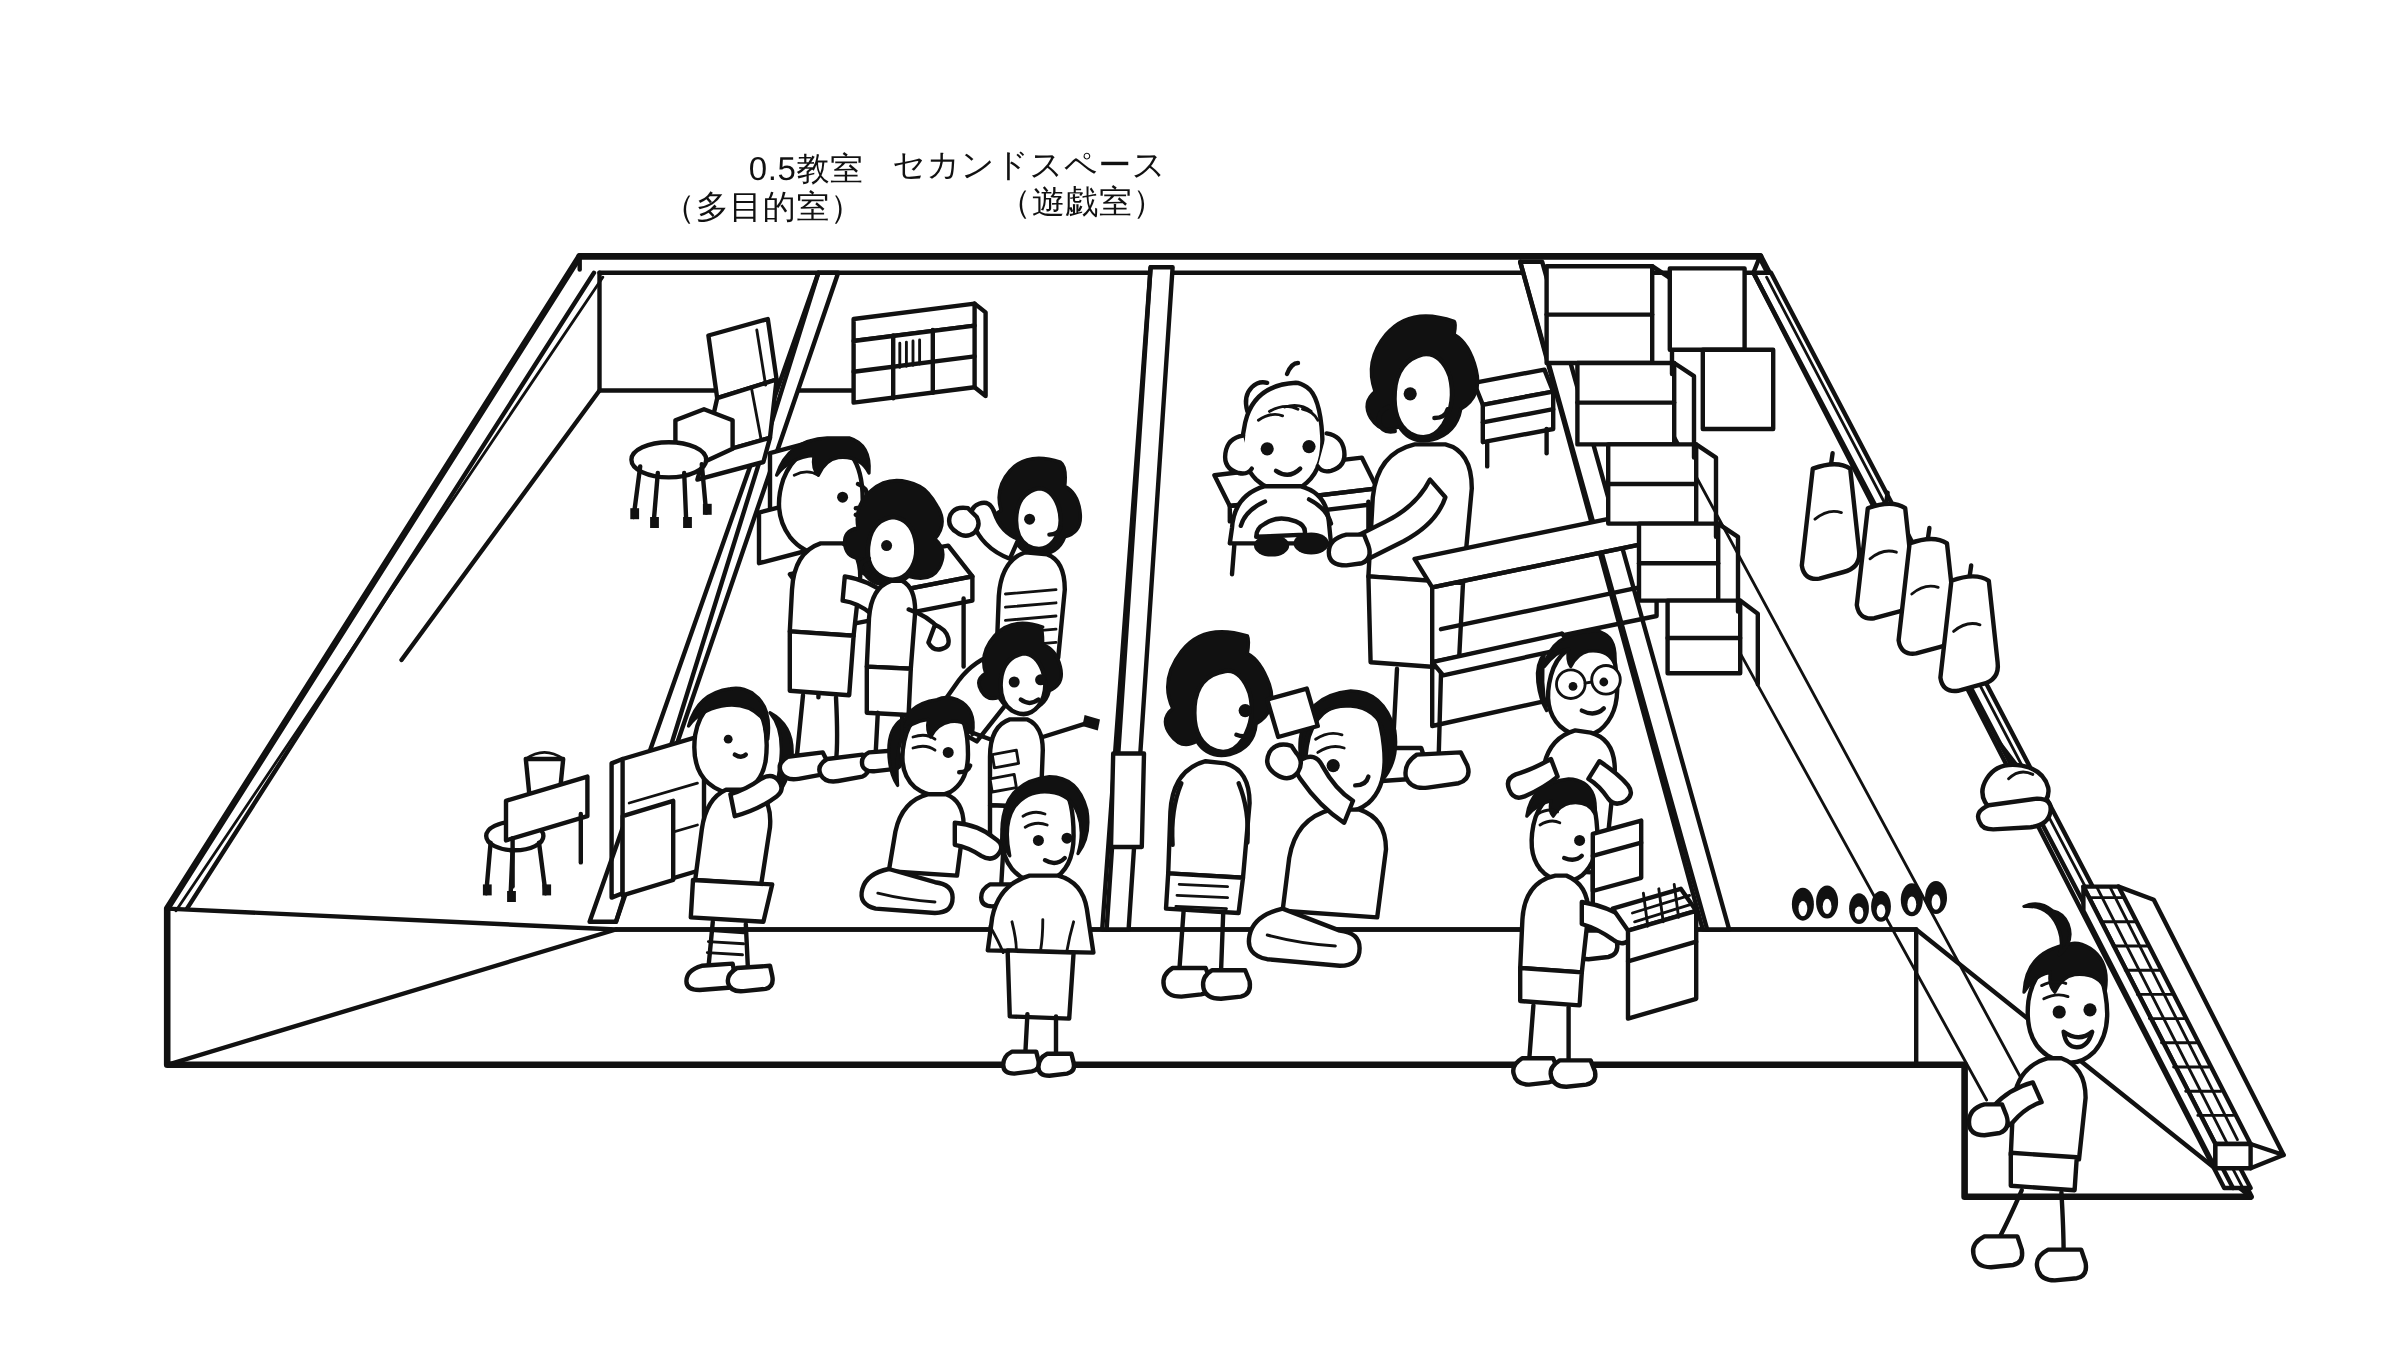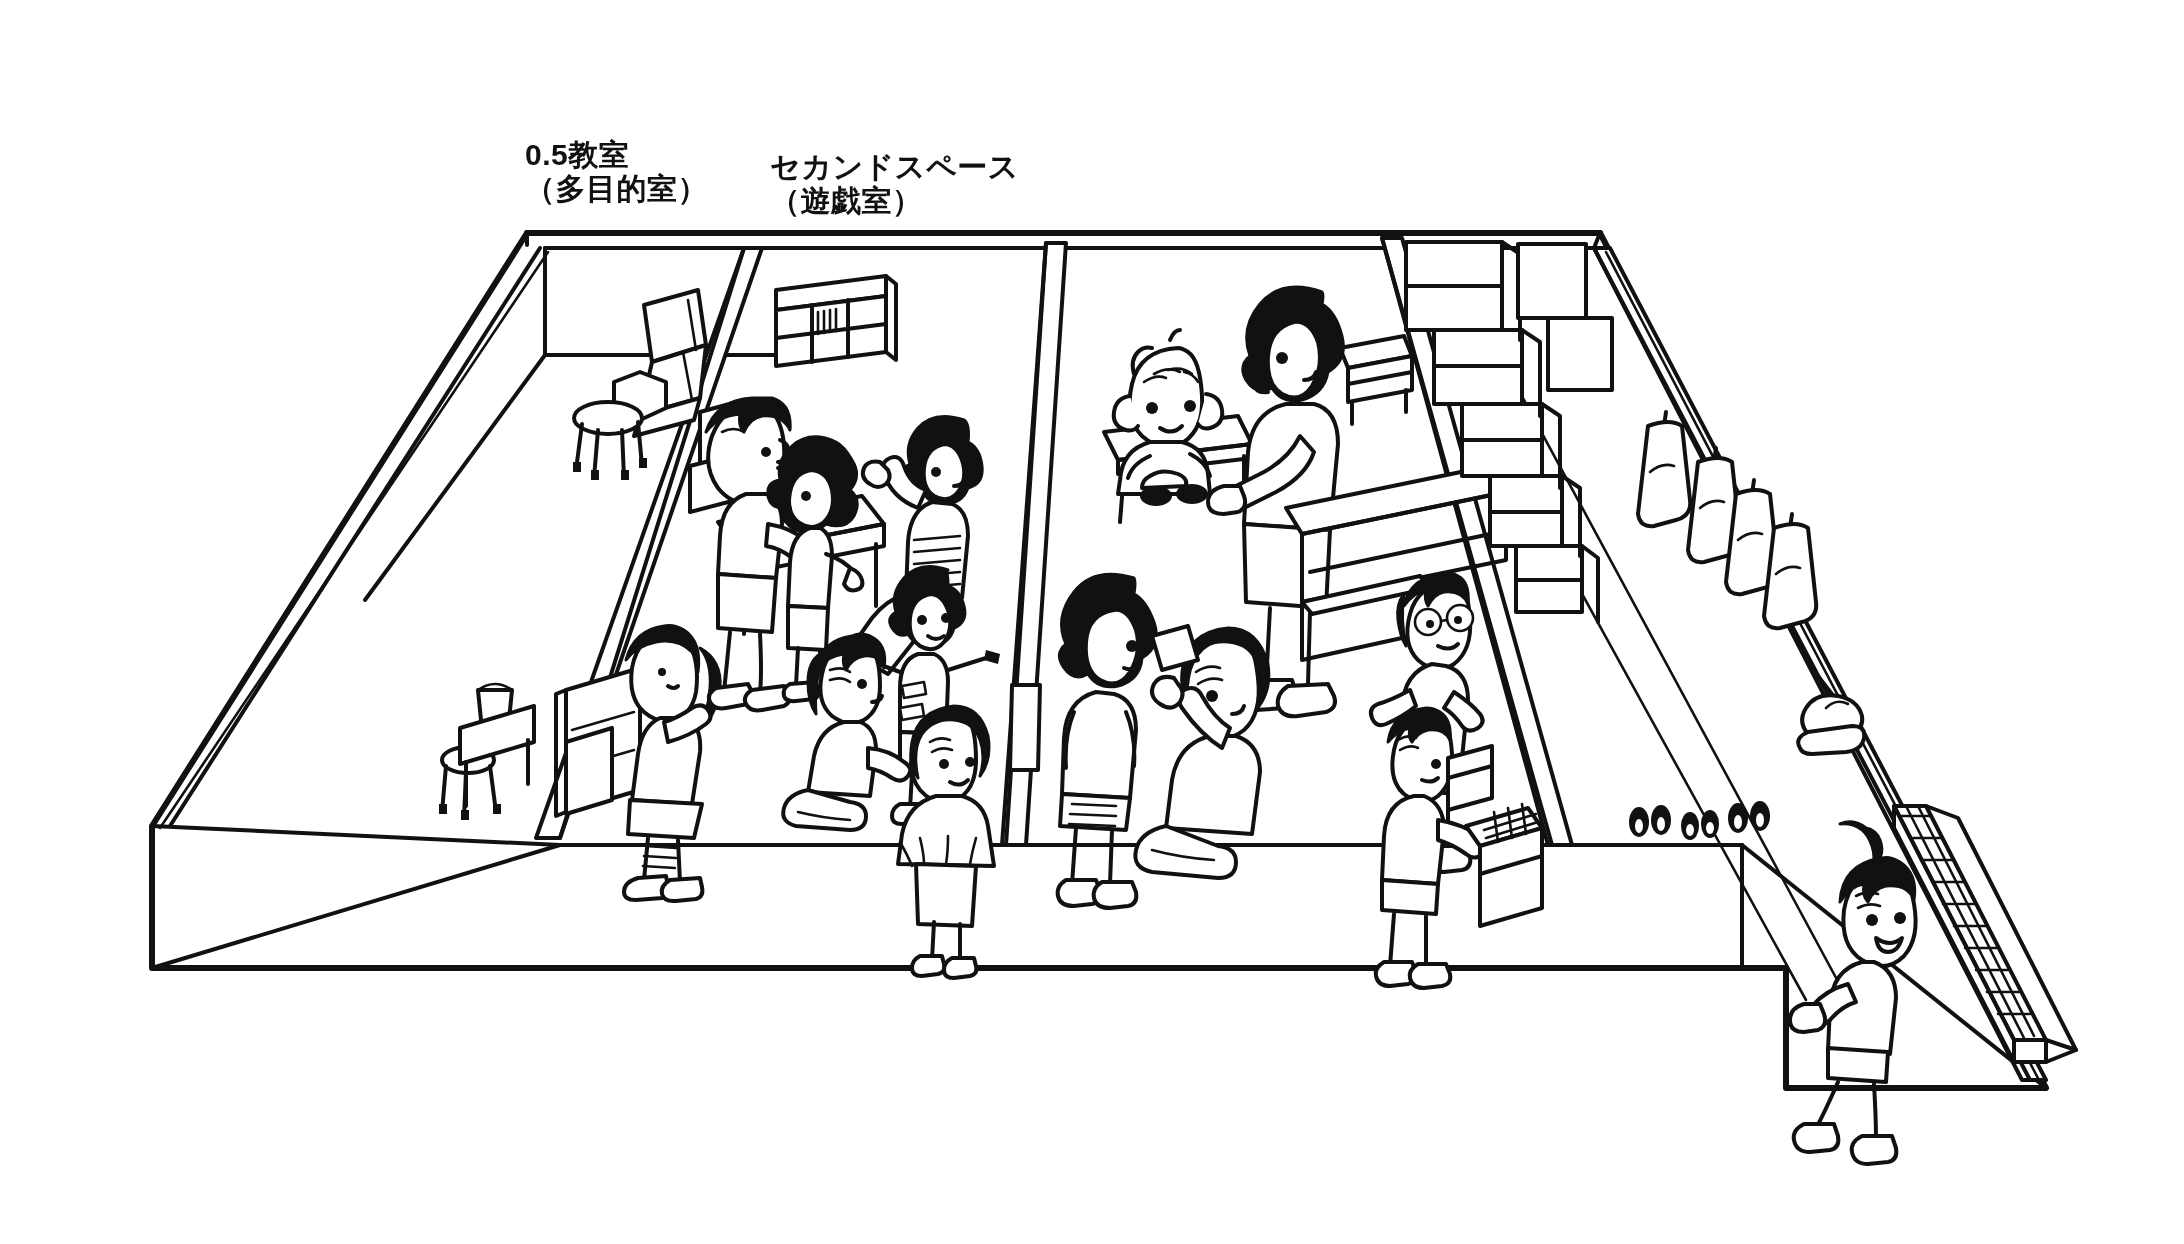--- a/index.html
+++ b/index.html
@@ -1,20 +1,20 @@
 <!DOCTYPE html>
 <html><head>
 <meta charset="utf-8">
 <style>
   html,body{margin:0;padding:0;background:#ffffff;}
   body{width:2184px;height:1244px;position:relative;overflow:hidden;
        font-family:"Liberation Sans","DejaVu Sans",sans-serif;color:#000;}
   #stage{position:absolute;inset:0;width:2184px;height:1244px;background:#fff;}
-  .lbl{position:absolute;text-align:left;font-size:30px;line-height:1.12;
-       letter-spacing:.5px;color:#111;white-space:nowrap;font-weight:700;}
+  .lbl{position:absolute;text-align:right;font-size:30px;line-height:1.12;
+       letter-spacing:.5px;color:#111;white-space:nowrap;font-weight:400;}
   .lbl .l1{display:block;}
   .lbl .l2{display:block;}
   #svgwrap{position:absolute;left:0;top:0;width:2184px;height:1244px;}
   svg{display:block;}
   .ink{fill:none;stroke:#111;stroke-width:4;stroke-linecap:round;stroke-linejoin:round;}
   .ink-thin{fill:none;stroke:#111;stroke-width:2.6;stroke-linecap:round;stroke-linejoin:round;}
   .ink-thick{fill:none;stroke:#111;stroke-width:6;stroke-linecap:round;stroke-linejoin:round;}
   .fillw{fill:#fff;stroke:#111;stroke-width:4;stroke-linejoin:round;stroke-linecap:round;}
   .fillw-thin{fill:#fff;stroke:#111;stroke-width:2.6;stroke-linejoin:round;stroke-linecap:round;}
   .solid{fill:#111;stroke:none;}
@@ -23,21 +23,21 @@
 </head>
 <body>
 
 <div id="stage">
 
   <div class="lbl" style="left:525px;top:138px;width:260px;">
     <span class="l1">0.5教室</span>
     <span class="l2">（多目的室）</span>
   </div>
 
-  <div class="lbl" style="left:770px;top:150px;width:290px;">
+  <div class="lbl" style="left:770px;top:134px;width:290px;">
     <span class="l1">セカンドスペース</span>
     <span class="l2">（遊戯室）</span>
   </div>
 
 
   <div id="svgwrap">
   <svg width="2184" height="1244" viewBox="0 0 2184 1244" xmlns="http://www.w3.org/2000/svg">
 
     <g>
       <path class="ink-thick" d="M527,233 L1600,233 L2046,1088 L1786,1088 L1786,968 L1742,968 L152,968 L152,826 Z"></path>

